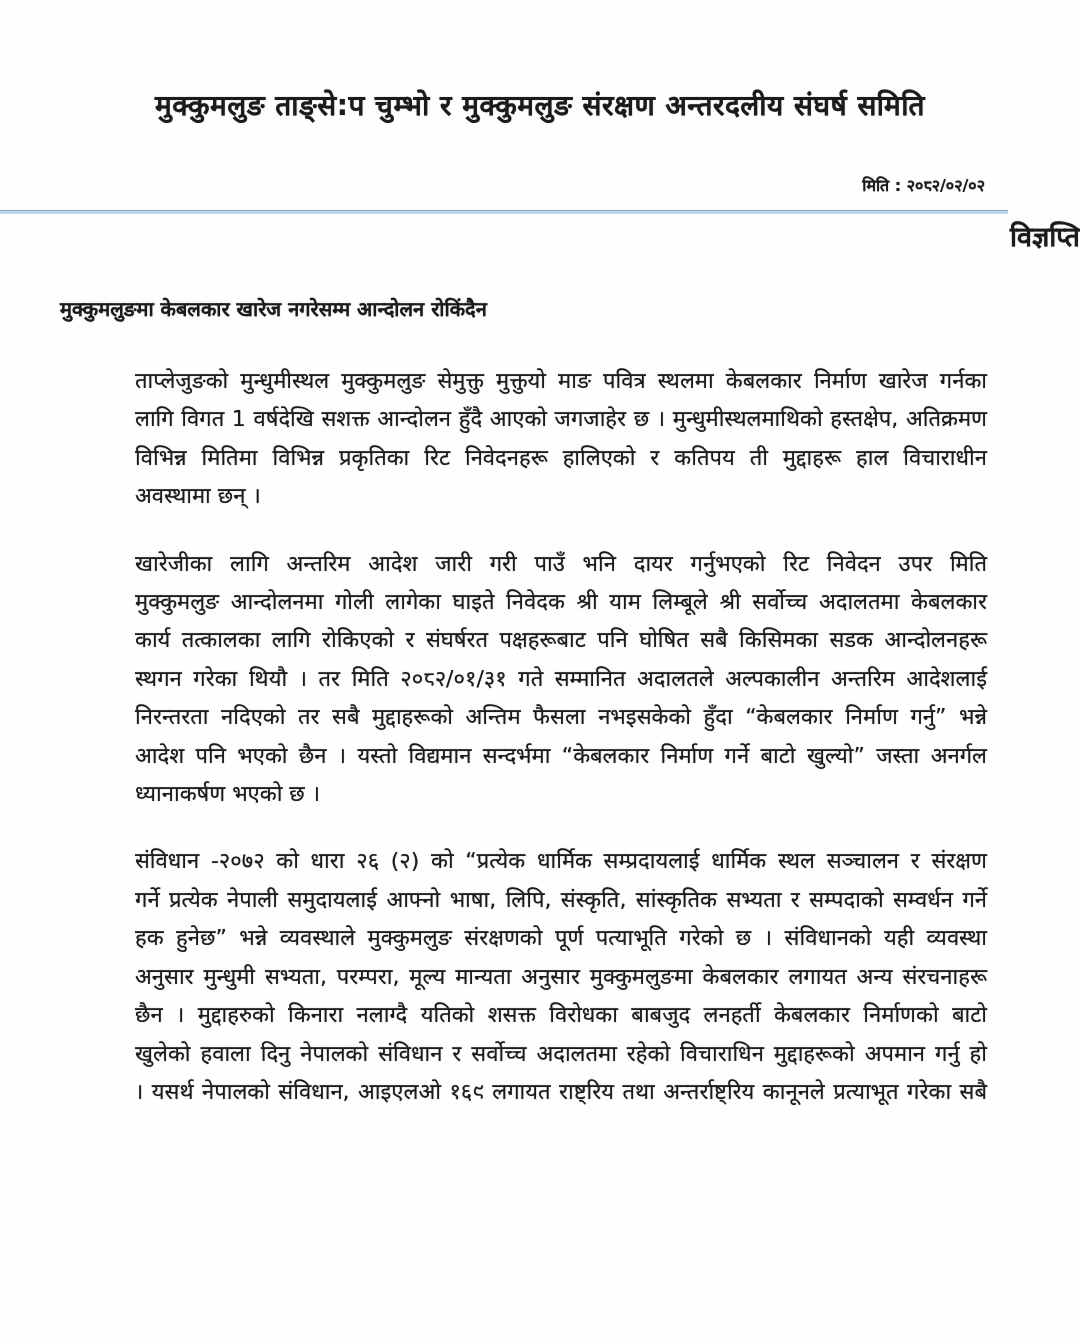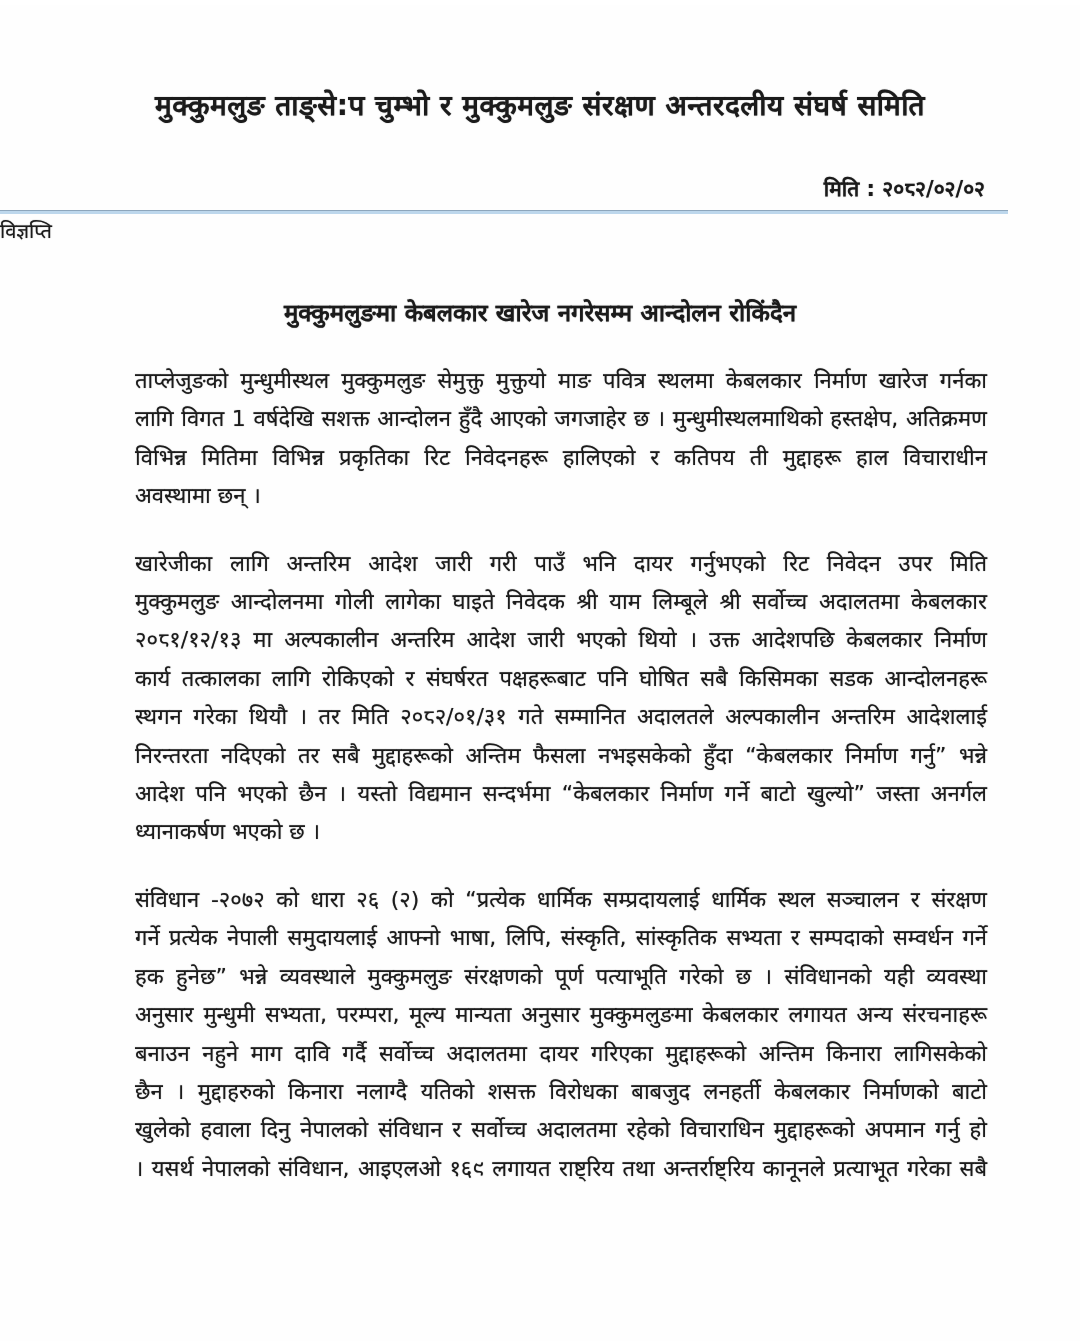--- a/index.html
+++ b/index.html
@@ -25,50 +25,49 @@
     text-align: center;
     font-size: 28px;
     font-weight: bold;
     letter-spacing: 0.5px;
     text-shadow: 0 0 1px rgba(20,20,20,0.6);
   }
   .date-line {
     position: absolute;
     top: 169px;
     right: 95px;
-    font-size: 21px;
+    font-size: 16px;
     font-weight: bold;
     text-shadow: 0 0 1px rgba(20,20,20,0.5);
   }
   .rule {
     position: absolute;
     top: 205px;
     left: 0;
     width: 1008px;
     height: 3px;
     background: var(--rule-color, #bdd7ec);
     border-top: 1px solid var(--rule-edge-color, #8da6bc);
   }
   .notice-heading {
     position: absolute;
     top: 212px;
     left: 0;
     right: 0;
-    text-align: left;
-    font-size: 20px;
-    font-weight: normal;
+    text-align: right;
+    font-size: 27px;
+    font-weight: bold;
     text-shadow: 0 0 1px rgba(20,20,20,0.6);
   }
   .headline {
     position: absolute;
     top: 290px;
     left: 60px;
     right: 60px;
-    text-align: center;
-    font-size: 24px;
+    font-size: 20px;
     font-weight: bold;
     text-shadow: 0 0 1px rgba(20,20,20,0.6);
   }
   .body-text {
     position: absolute;
     top: 357px;
     left: 135px;
     width: 852px;
     font-size: 22px;
   }
@@ -105,33 +104,31 @@
     <div class="para">
       <div class="line">ताप्लेजुङको मुन्धुमीस्थल मुक्कुमलुङ सेमुक्तु मुक्तुयो माङ पवित्र स्थलमा केबलकार निर्माण खारेज गर्नका</div>
       <div class="line">लागि विगत 1 वर्षदेखि सशक्त आन्दोलन हुँदै आएको जगजाहेर छ । मुन्धुमीस्थलमाथिको हस्तक्षेप, अतिक्रमण</div>
       <div class="line">विभिन्न मितिमा विभिन्न प्रकृतिका रिट निवेदनहरू हालिएको र कतिपय ती मुद्दाहरू हाल विचाराधीन</div>
       <div class="line last">अवस्थामा छन् ।</div>
     </div>
 
     <div class="para">
       <div class="line">खारेजीका लागि अन्तरिम आदेश जारी गरी पाउँ भनि दायर गर्नुभएको रिट निवेदन उपर मिति</div>
       <div class="line">मुक्कुमलुङ आन्दोलनमा गोली लागेका घाइते निवेदक श्री याम लिम्बूले श्री सर्वोच्च अदालतमा केबलकार</div>
-      <div class="line">२०८१/१२/१३ मा अल्पकालीन अन्तरिम आदेश जारी भएको थियो । उक्त आदेशपछि केबलकार निर्माण</div>
       <div class="line">कार्य तत्कालका लागि रोकिएको र संघर्षरत पक्षहरूबाट पनि घोषित सबै किसिमका सडक आन्दोलनहरू</div>
       <div class="line">स्थगन गरेका थियौ । तर मिति २०८२/०१/३१ गते सम्मानित अदालतले अल्पकालीन अन्तरिम आदेशलाई</div>
       <div class="line">निरन्तरता नदिएको तर सबै मुद्दाहरूको अन्तिम फैसला नभइसकेको हुँदा “केबलकार निर्माण गर्नु” भन्ने</div>
       <div class="line">आदेश पनि भएको छैन । यस्तो विद्यमान सन्दर्भमा “केबलकार निर्माण गर्ने बाटो खुल्यो” जस्ता अनर्गल</div>
       <div class="line last">ध्यानाकर्षण भएको छ ।</div>
     </div>
 
     <div class="para">
       <div class="line">संविधान -२०७२ को धारा २६ (२) को “प्रत्येक धार्मिक सम्प्रदायलाई धार्मिक स्थल सञ्चालन र संरक्षण</div>
       <div class="line">गर्ने प्रत्येक नेपाली समुदायलाई आफ्नो भाषा, लिपि, संस्कृति, सांस्कृतिक सभ्यता र सम्पदाको सम्वर्धन गर्ने</div>
       <div class="line">हक हुनेछ” भन्ने व्यवस्थाले मुक्कुमलुङ संरक्षणको पूर्ण पत्याभूति गरेको छ । संविधानको यही व्यवस्था</div>
       <div class="line">अनुसार मुन्धुमी सभ्यता, परम्परा, मूल्य मान्यता अनुसार मुक्कुमलुङमा केबलकार लगायत अन्य संरचनाहरू</div>
-      <div class="line">बनाउन नहुने माग दावि गर्दै सर्वोच्च अदालतमा दायर गरिएका मुद्दाहरूको अन्तिम किनारा लागिसकेको</div>
       <div class="line">छैन । मुद्दाहरुको किनारा नलाग्दै यतिको शसक्त विरोधका बाबजुद लनहर्ती केबलकार निर्माणको बाटो</div>
       <div class="line">खुलेको हवाला दिनु नेपालको संविधान र सर्वोच्च अदालतमा रहेको विचाराधिन मुद्दाहरूको अपमान गर्नु हो</div>
       <div class="line">। यसर्थ नेपालको संविधान, आइएलओ १६९ लगायत राष्ट्रिय तथा अन्तर्राष्ट्रिय कानूनले प्रत्याभूत गरेका सबै</div>
     </div>
 
   </div>
 </div>
 
 </body></html>

